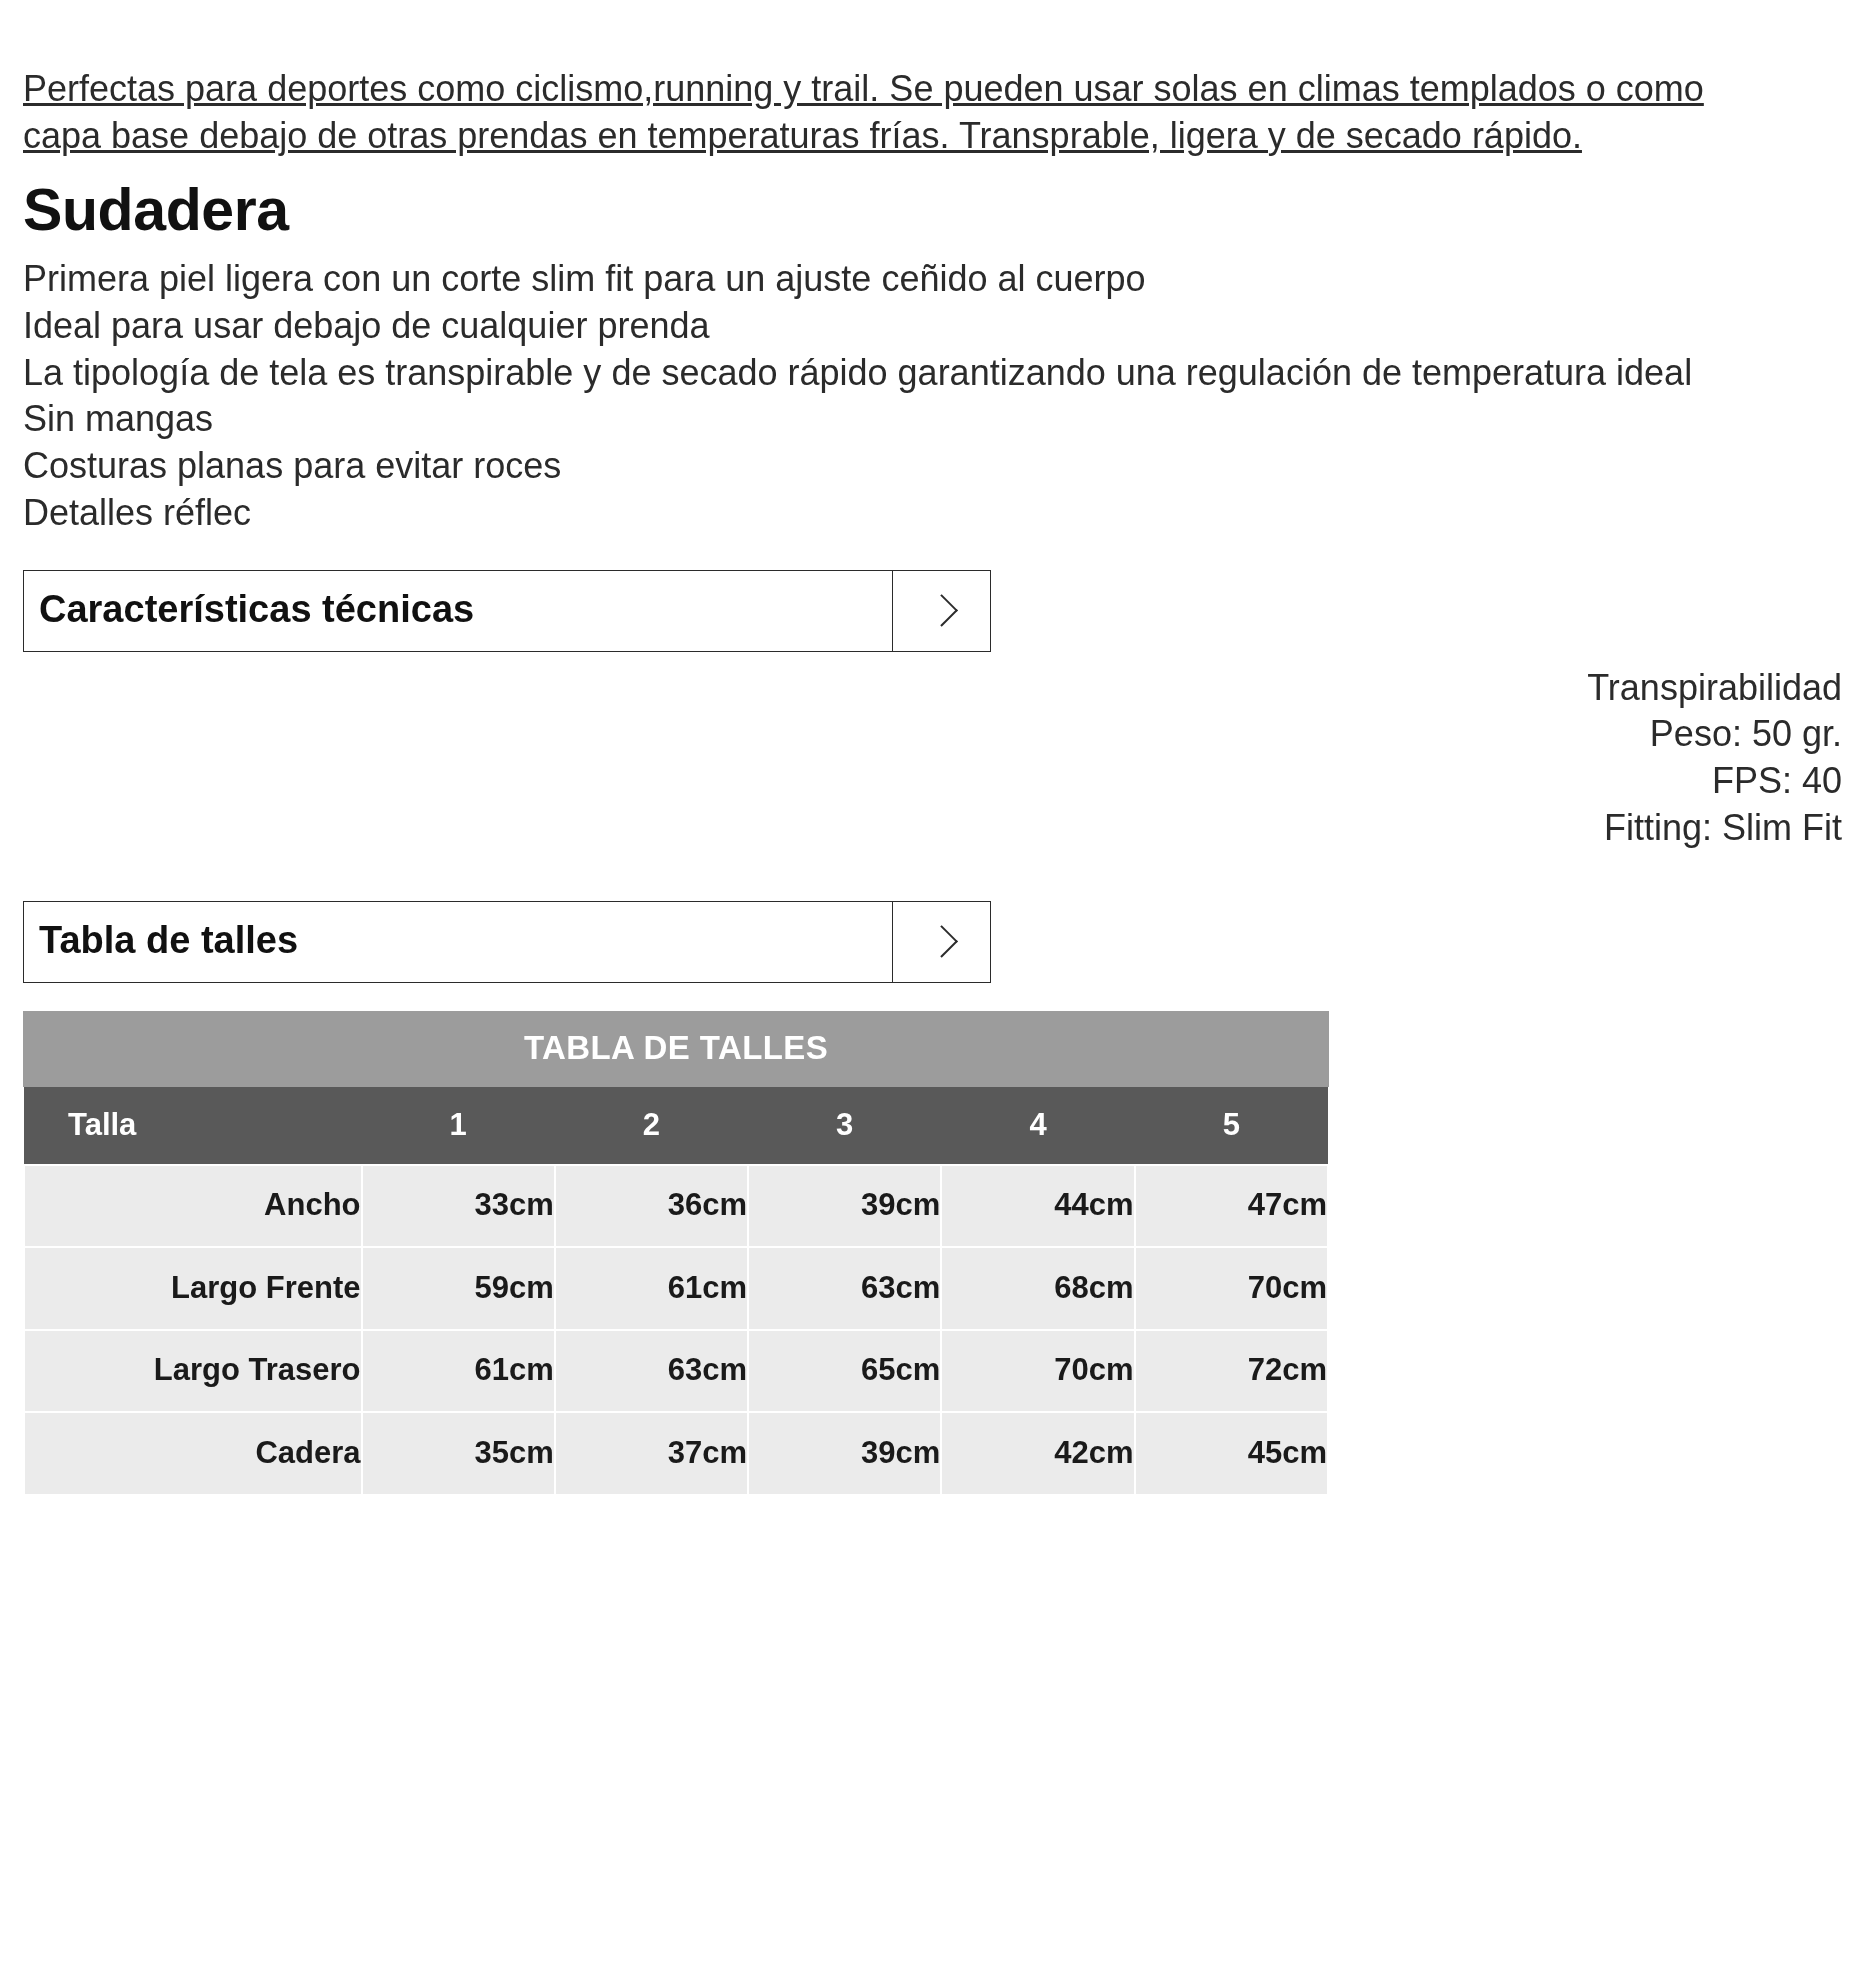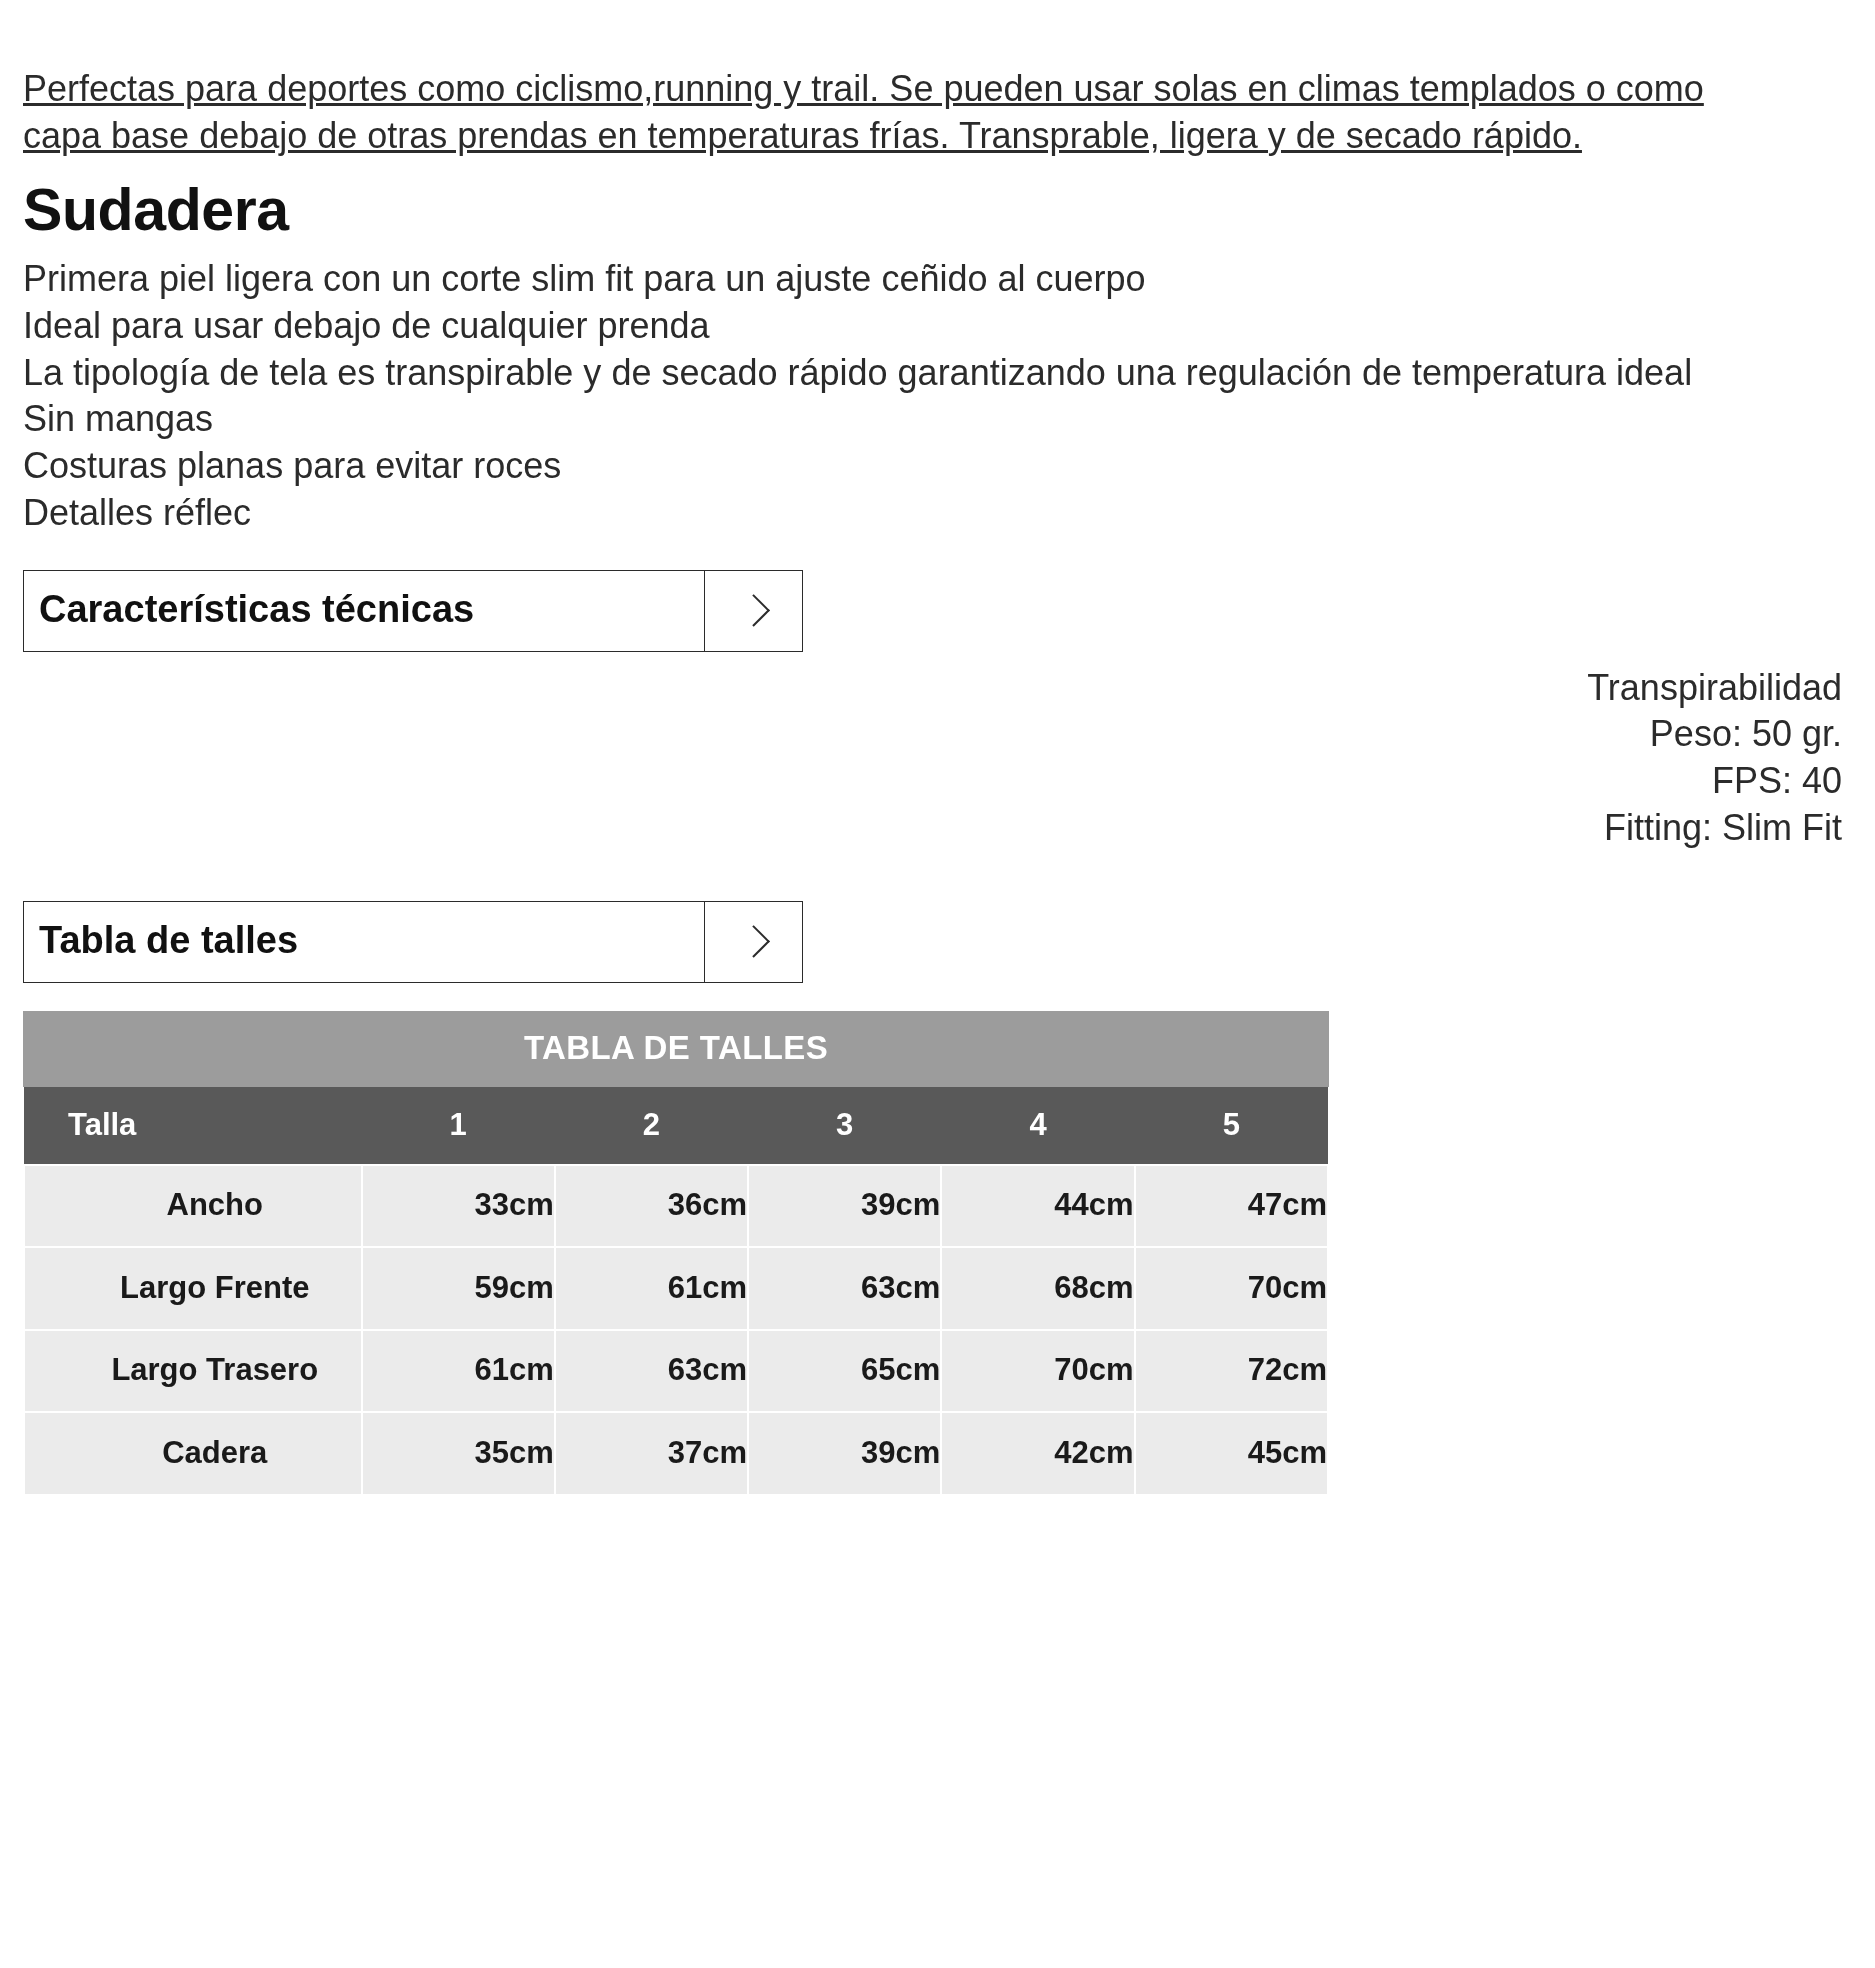--- a/index.html
+++ b/index.html
@@ -51,21 +51,21 @@
     font-size: 36px;
     line-height: 1.30;
     color: #2b2b2b;
     max-width: 1793px;
   }
 
   
   .accordion {
     display: flex;
     align-items: stretch;
-    width: 780px;
+    width: 968px;
     margin: 33px 0 8.2px 0;
     border: 1.6px solid #2b2b2b;
     box-sizing: border-box;
     background: #ffffff;
   }
   .accordion .acc-label {
     flex: 1 1 auto;
     font-size: 38px;
     font-weight: 700;
     color: #111111;
@@ -139,21 +139,21 @@
   table.size-table td {
     background: #ebebeb;
     border: 2.5px solid #ffffff;
     font-size: 31px;
     font-weight: 700;
     color: #1a1a1a;
     text-align: right;
     padding: 21.4px 0 23px 0;
   }
   table.size-table td.row-label {
-    text-align: center;
+    text-align: right;
     padding-left: 44px;
     margin-top: 20px;
   }
   col.c-label { width: 337px; }
   col.c-val   { width: 193px; }
 </style>
 </head>
 <body>
 
 <div class="page">

